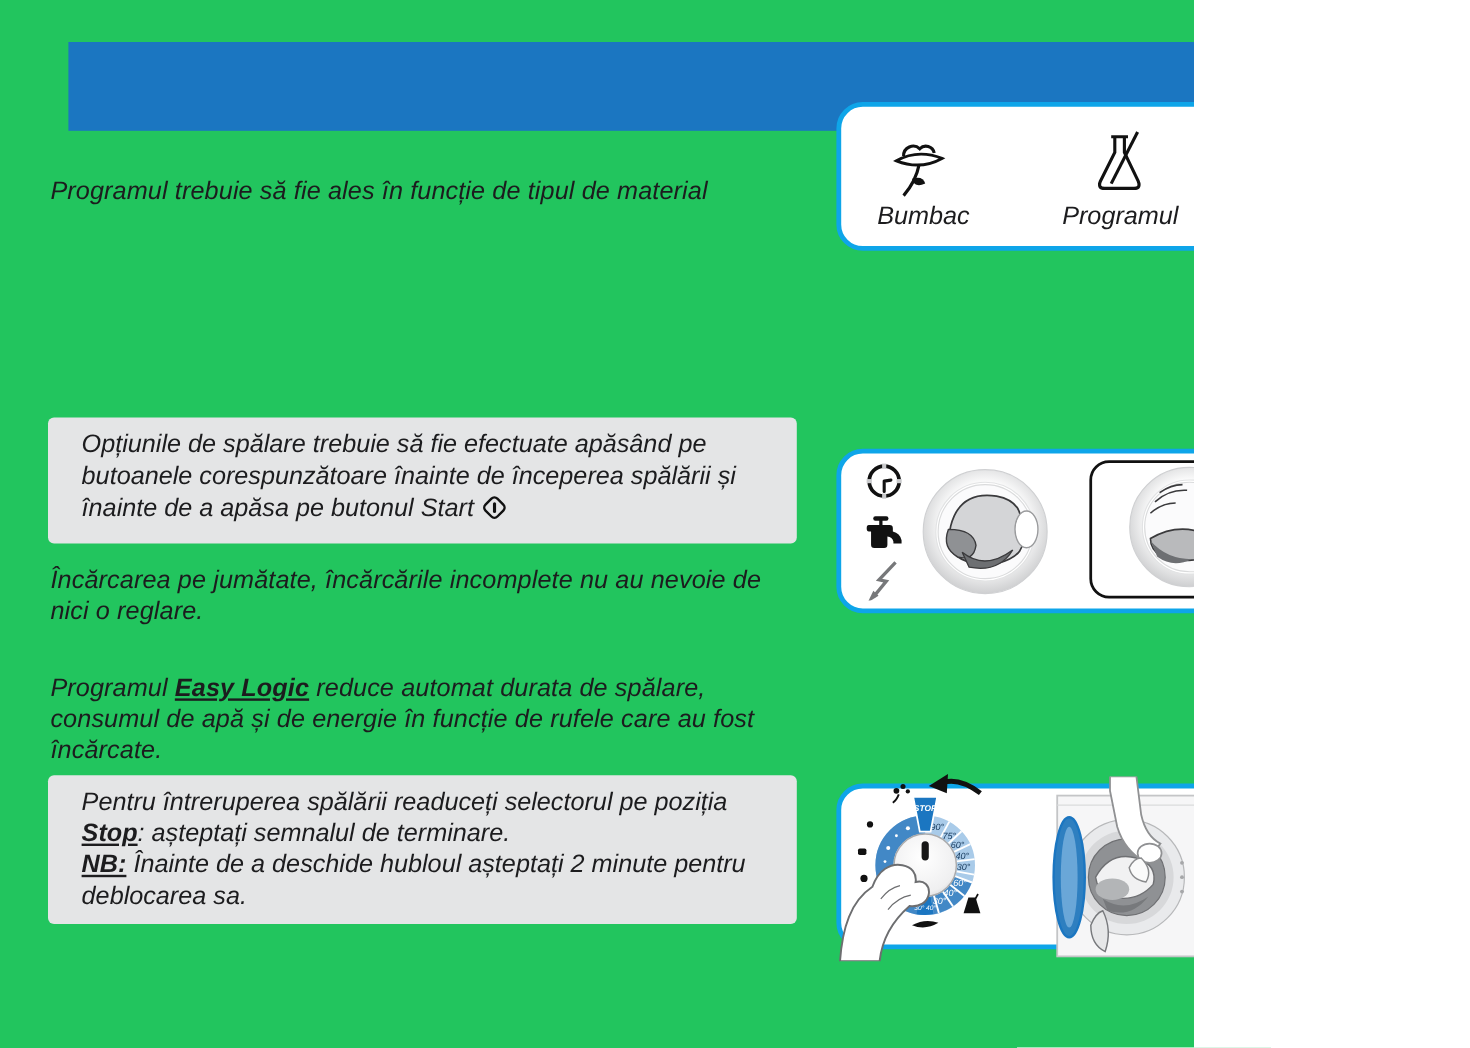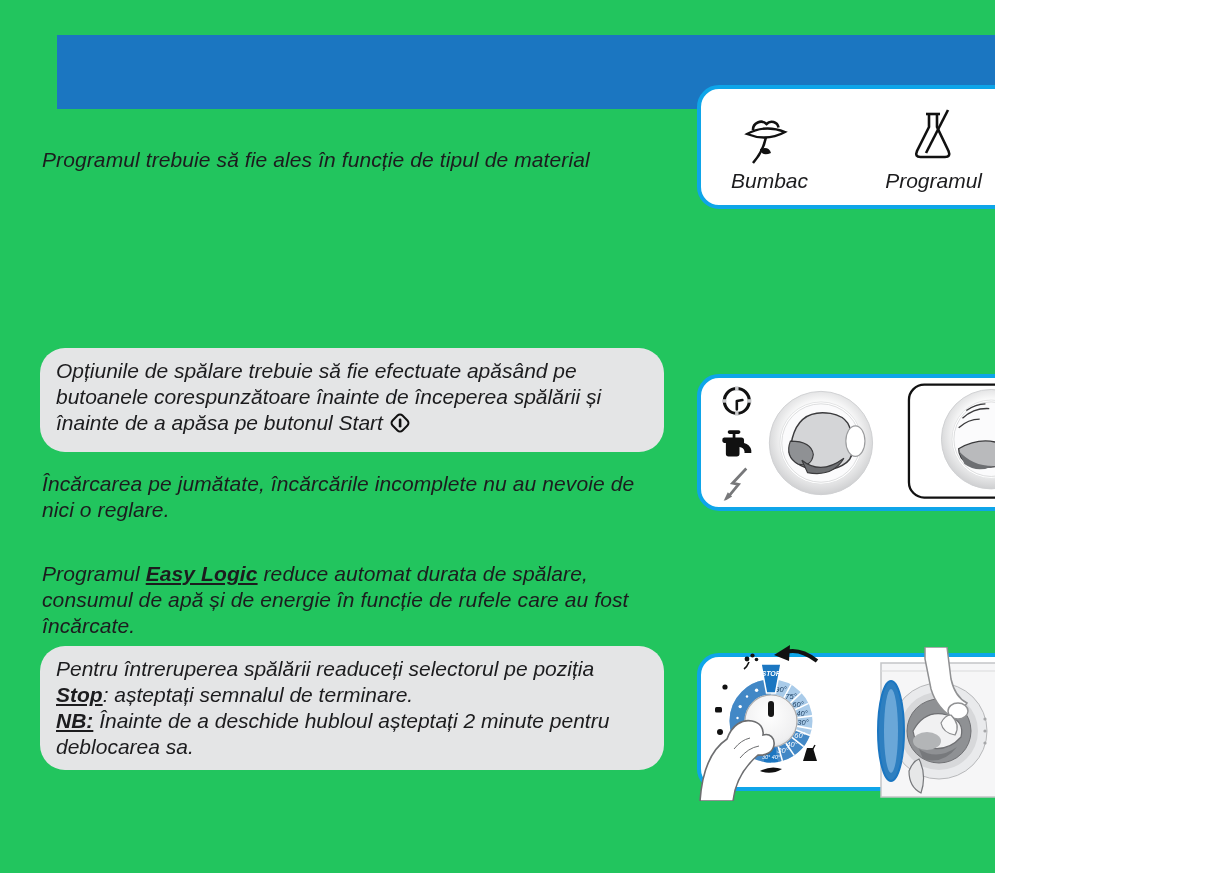--- a/index.html
+++ b/index.html
@@ -4,22 +4,22 @@
 <style>
   html,body{margin:0;padding:0;background:#fff;}
   #page{position:relative;width:995px;height:873px;background:#22c55e;overflow:hidden;
         font-family:"Liberation Sans",sans-serif;color:#1c1c1e;}
   
   .header-bar{position:absolute;left:57px;top:35px;width:1115px;height:74px;background:#1b76c1;}
   .side-bar{position:absolute;left:1097px;top:35px;width:75px;height:792px;background:#1b76c1;}
   
   .para{position:absolute;left:42px;width:600px;font-style:italic;font-size:21px;
         line-height:26px;letter-spacing:.1px;}
-  .note-box{position:absolute;left:40px;width:624px;background:#e4e5e6;border-radius:25px;
-        padding:10px 16px;box-sizing:border-box;font-style:italic;font-size:21px;line-height:26px;}
+  .note-box{position:absolute;left:40px;width:624px;background:#e4e5e6;border-radius:5px;
+        padding:10px 28px;box-sizing:border-box;font-style:italic;font-size:21px;line-height:26px;}
   .note-box b,.para b{font-weight:bold;font-style:italic;text-decoration:underline;}
   .start-ic{display:inline-block;vertical-align:-6px;margin-left:4px;}
   
   .panel{position:absolute;background:#fff;border:4px solid #0ea5e9;border-radius:22px;
         box-sizing:border-box;z-index:2;}
   #fabric-panel{left:697px;top:85px;width:461px;height:124px;display:flex;
         justify-content:space-between;align-items:center;padding:6px 26px 2px 30px;}
   .fab-item{display:flex;flex-direction:column;align-items:center;}
   .fab-item svg{display:block;}
   .fab-label{font-style:italic;font-size:21px;margin-top:2px;white-space:nowrap;}

